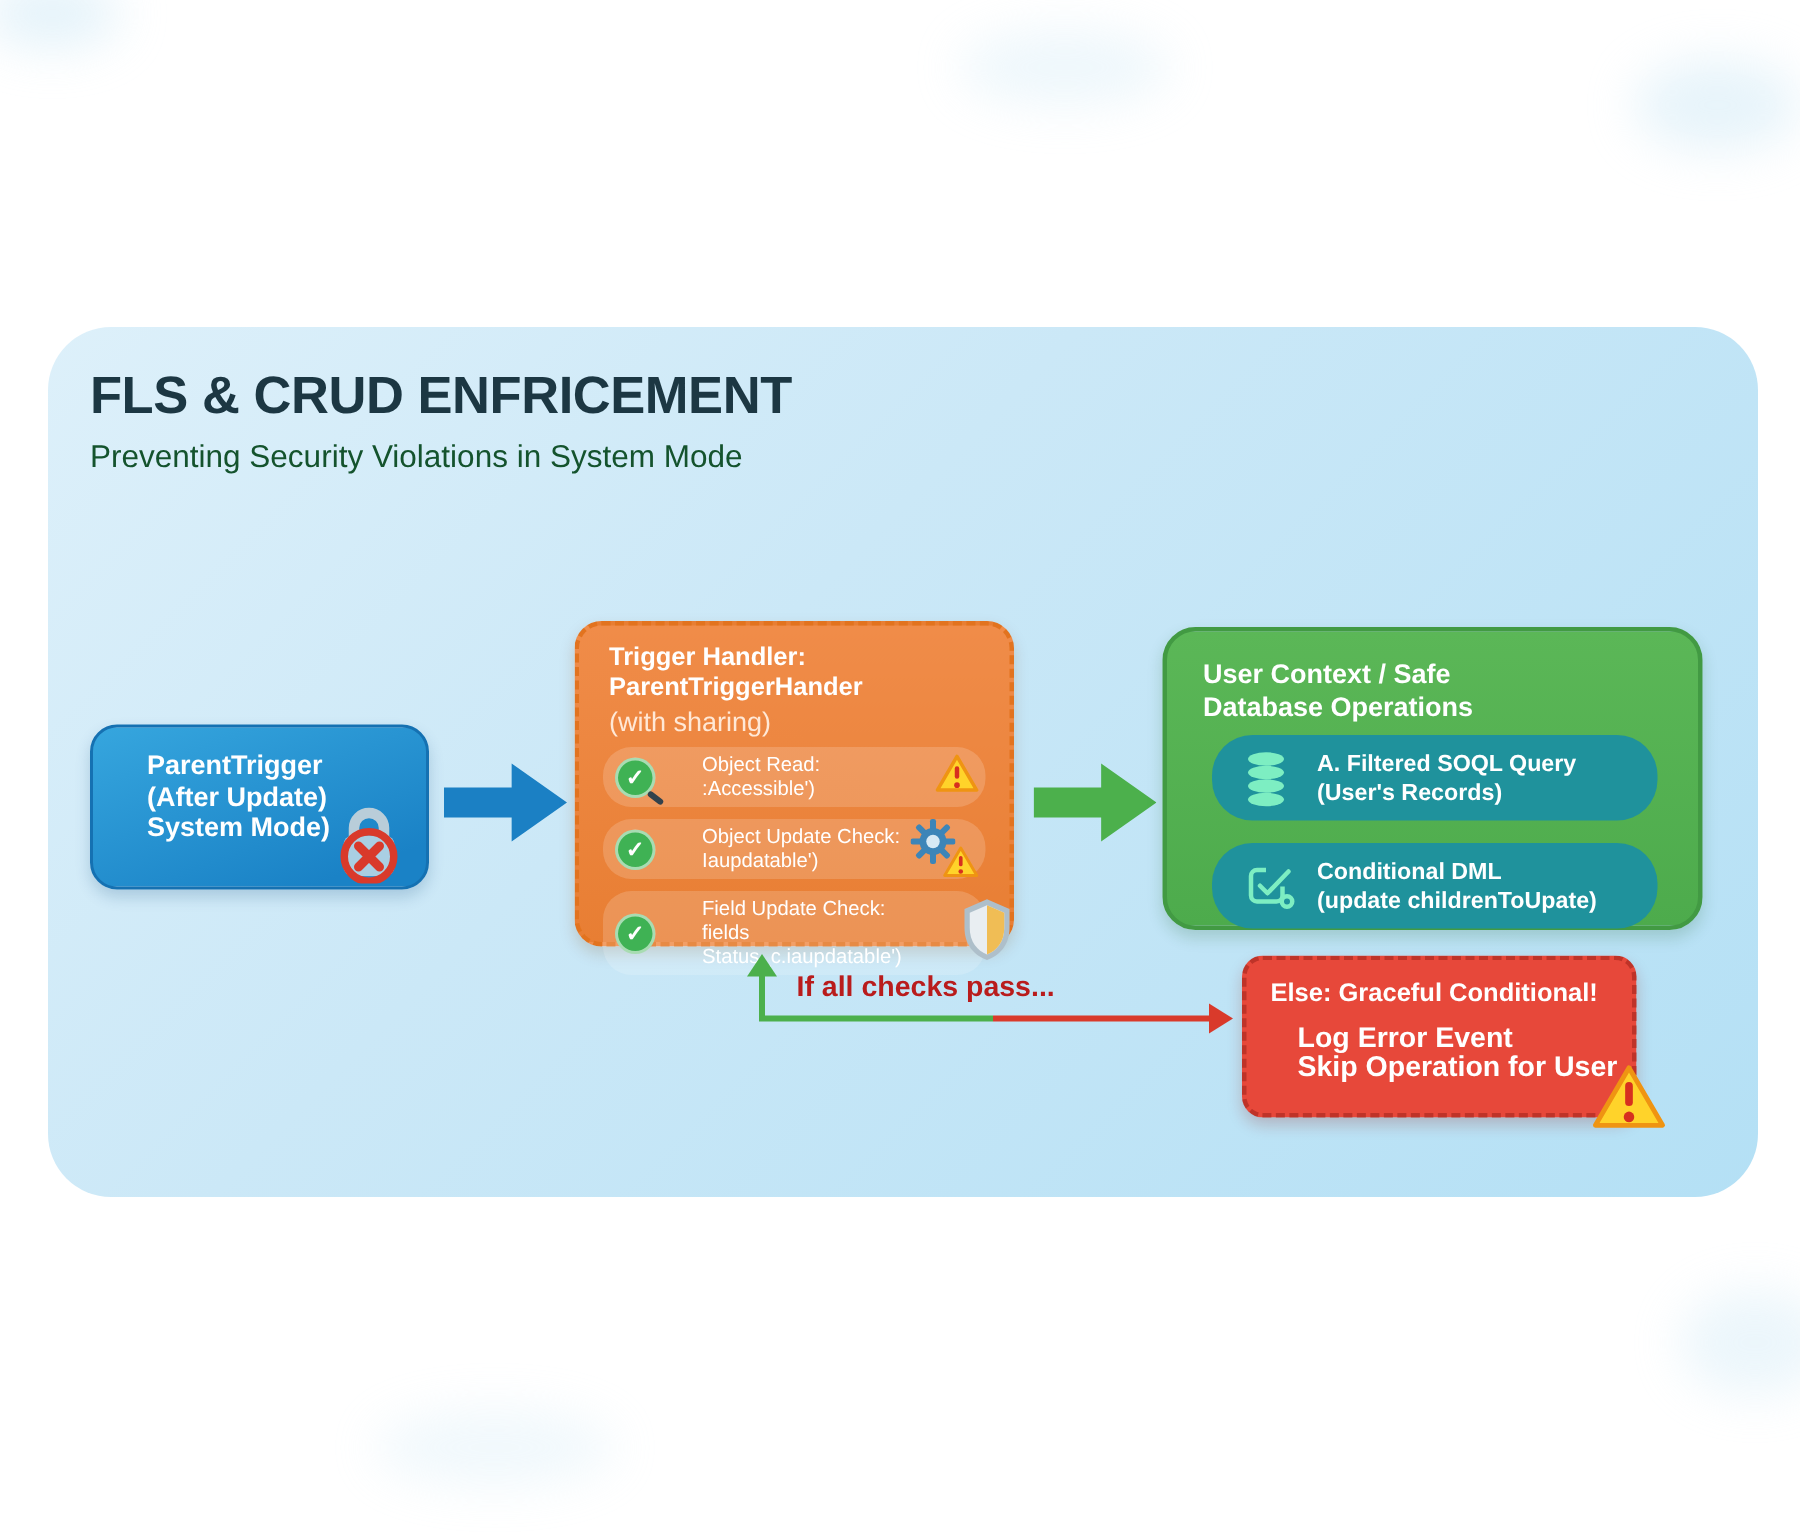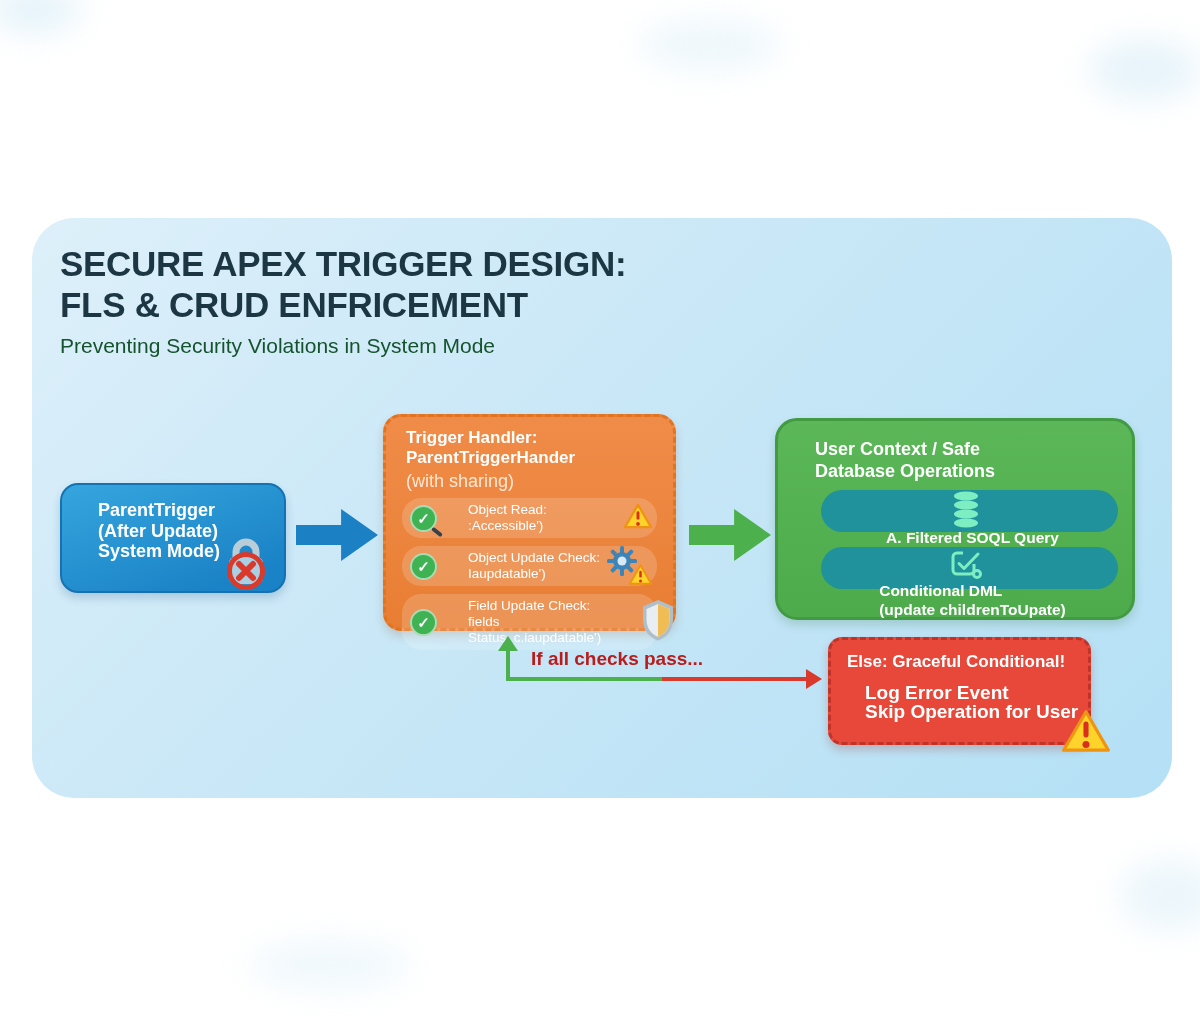--- a/index.html
+++ b/index.html
@@ -46,24 +46,24 @@
     background:#33424c; transform:rotate(38deg); }
   .pill-right { position:absolute; right:4px; top:50%; transform:translateY(-50%); }
   .pill-right.shield { right:-20px; }
   .gear-cluster { position:relative; width:46px; height:40px; }
   .gear-cluster .gear { position:absolute; left:0; top:0; }
   .gear-cluster .warn { position:absolute; right:0; bottom:0; }
 
   
   .green-box { position:absolute; left:775px; top:418px; width:360px; height:202px; border-radius:22px;
     background:linear-gradient(180deg,#5bb757 0%,#4dab4c 100%); border:3px solid #429a43;
-    box-shadow:0 5px 10px rgba(20,90,30,.18); color:#fff;padding-left:13px; }
+    box-shadow:0 5px 10px rgba(20,90,30,.18); color:#fff; }
   .green-head { padding:17px 24px 8px 24px; font-size:18px; font-weight:700; line-height:22px; }
-  .teal-pill { position:relative; margin:0 0 15px 30px; width:297px; height:42px; border-radius:27px;
-    background:#1f929c; display:flex; align-items:center; padding:0 16px 0 22px;flex-direction:column; }
+  .teal-pill { position:relative; margin:0 0 15px 30px; width:297px; height:57px; border-radius:27px;
+    background:#1f929c; display:flex; align-items:center; padding:0 16px 0 22px; }
   .teal-icon { flex:0 0 34px; margin-right:14px; display:flex; align-items:center; }
   .teal-text { font-size:15.5px; font-weight:700; line-height:19px; color:#fff; }
 
   
   .v-shaft { position:absolute; left:506px; top:650px; width:4px; height:30px; background:#4cb04c; }
   .v-head { position:absolute; left:498px; top:636px; width:0; height:0;
     border-left:10px solid transparent; border-right:10px solid transparent; border-bottom:15px solid #4cb04c; }
   .h-green { position:absolute; left:506px; top:677px; width:156px; height:4px; background:#4cb04c; }
   .h-red { position:absolute; left:662px; top:677px; width:144px; height:4px; background:#d93a2b; }
   .h-red-head { position:absolute; left:806px; top:669px; width:0; height:0;
@@ -85,21 +85,20 @@
   <div class="smudge" style="left:-10px; top:-14px; width:90px; height:46px;"></div>
   <div class="smudge" style="left:640px; top:20px; width:140px; height:50px; opacity:.35;"></div>
   <div class="smudge" style="left:1090px; top:40px; width:110px; height:60px; opacity:.5;"></div>
   <div class="smudge" style="left:250px; top:940px; width:160px; height:50px; opacity:.3;"></div>
   <div class="smudge" style="left:1120px; top:860px; width:100px; height:70px; opacity:.4;"></div>
 
   <div class="panel"></div>
 
   <div class="title-block">
     <div class="title">
-      <div>SECURE APEX TRIGGER DESIGN:</div>
       <div>FLS &amp; CRUD ENFRICEMENT</div>
     </div>
     <div class="subtitle">Preventing Security Violations in System Mode</div>
   </div>
 
   <div class="blue-box">
     <div>ParentTrigger</div>
     <div>(After Update)</div>
     <div>System Mode)</div>
     <div class="lock-wrap">

